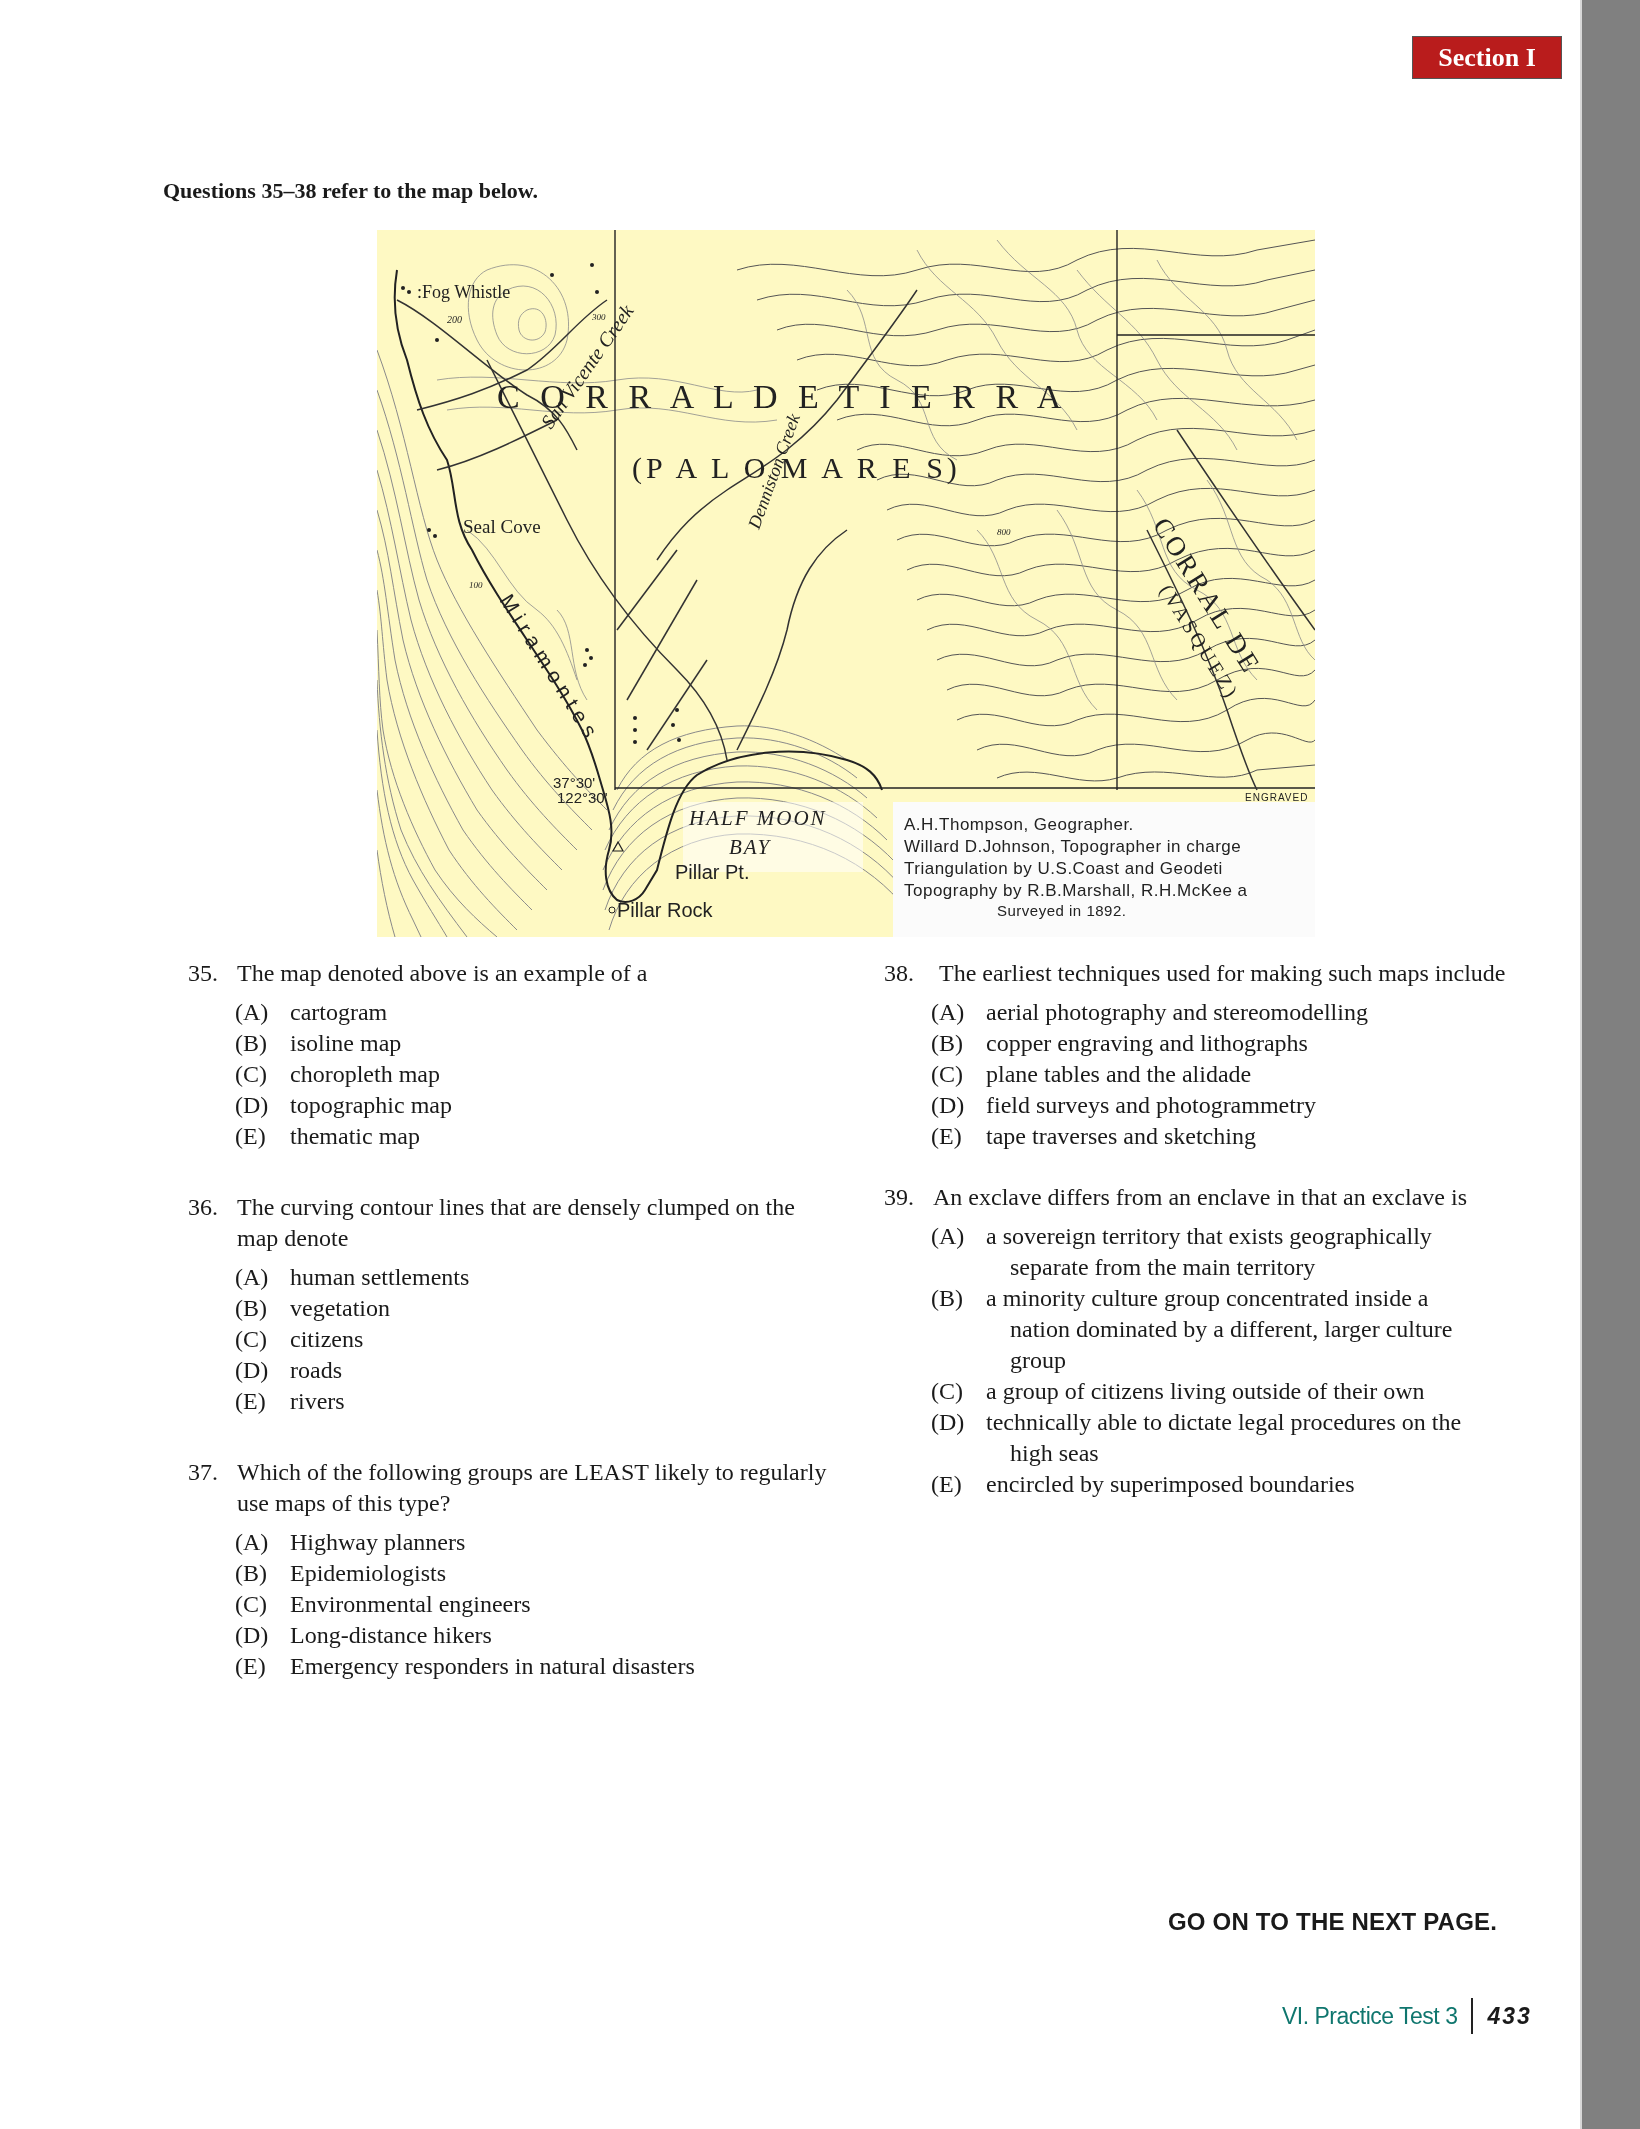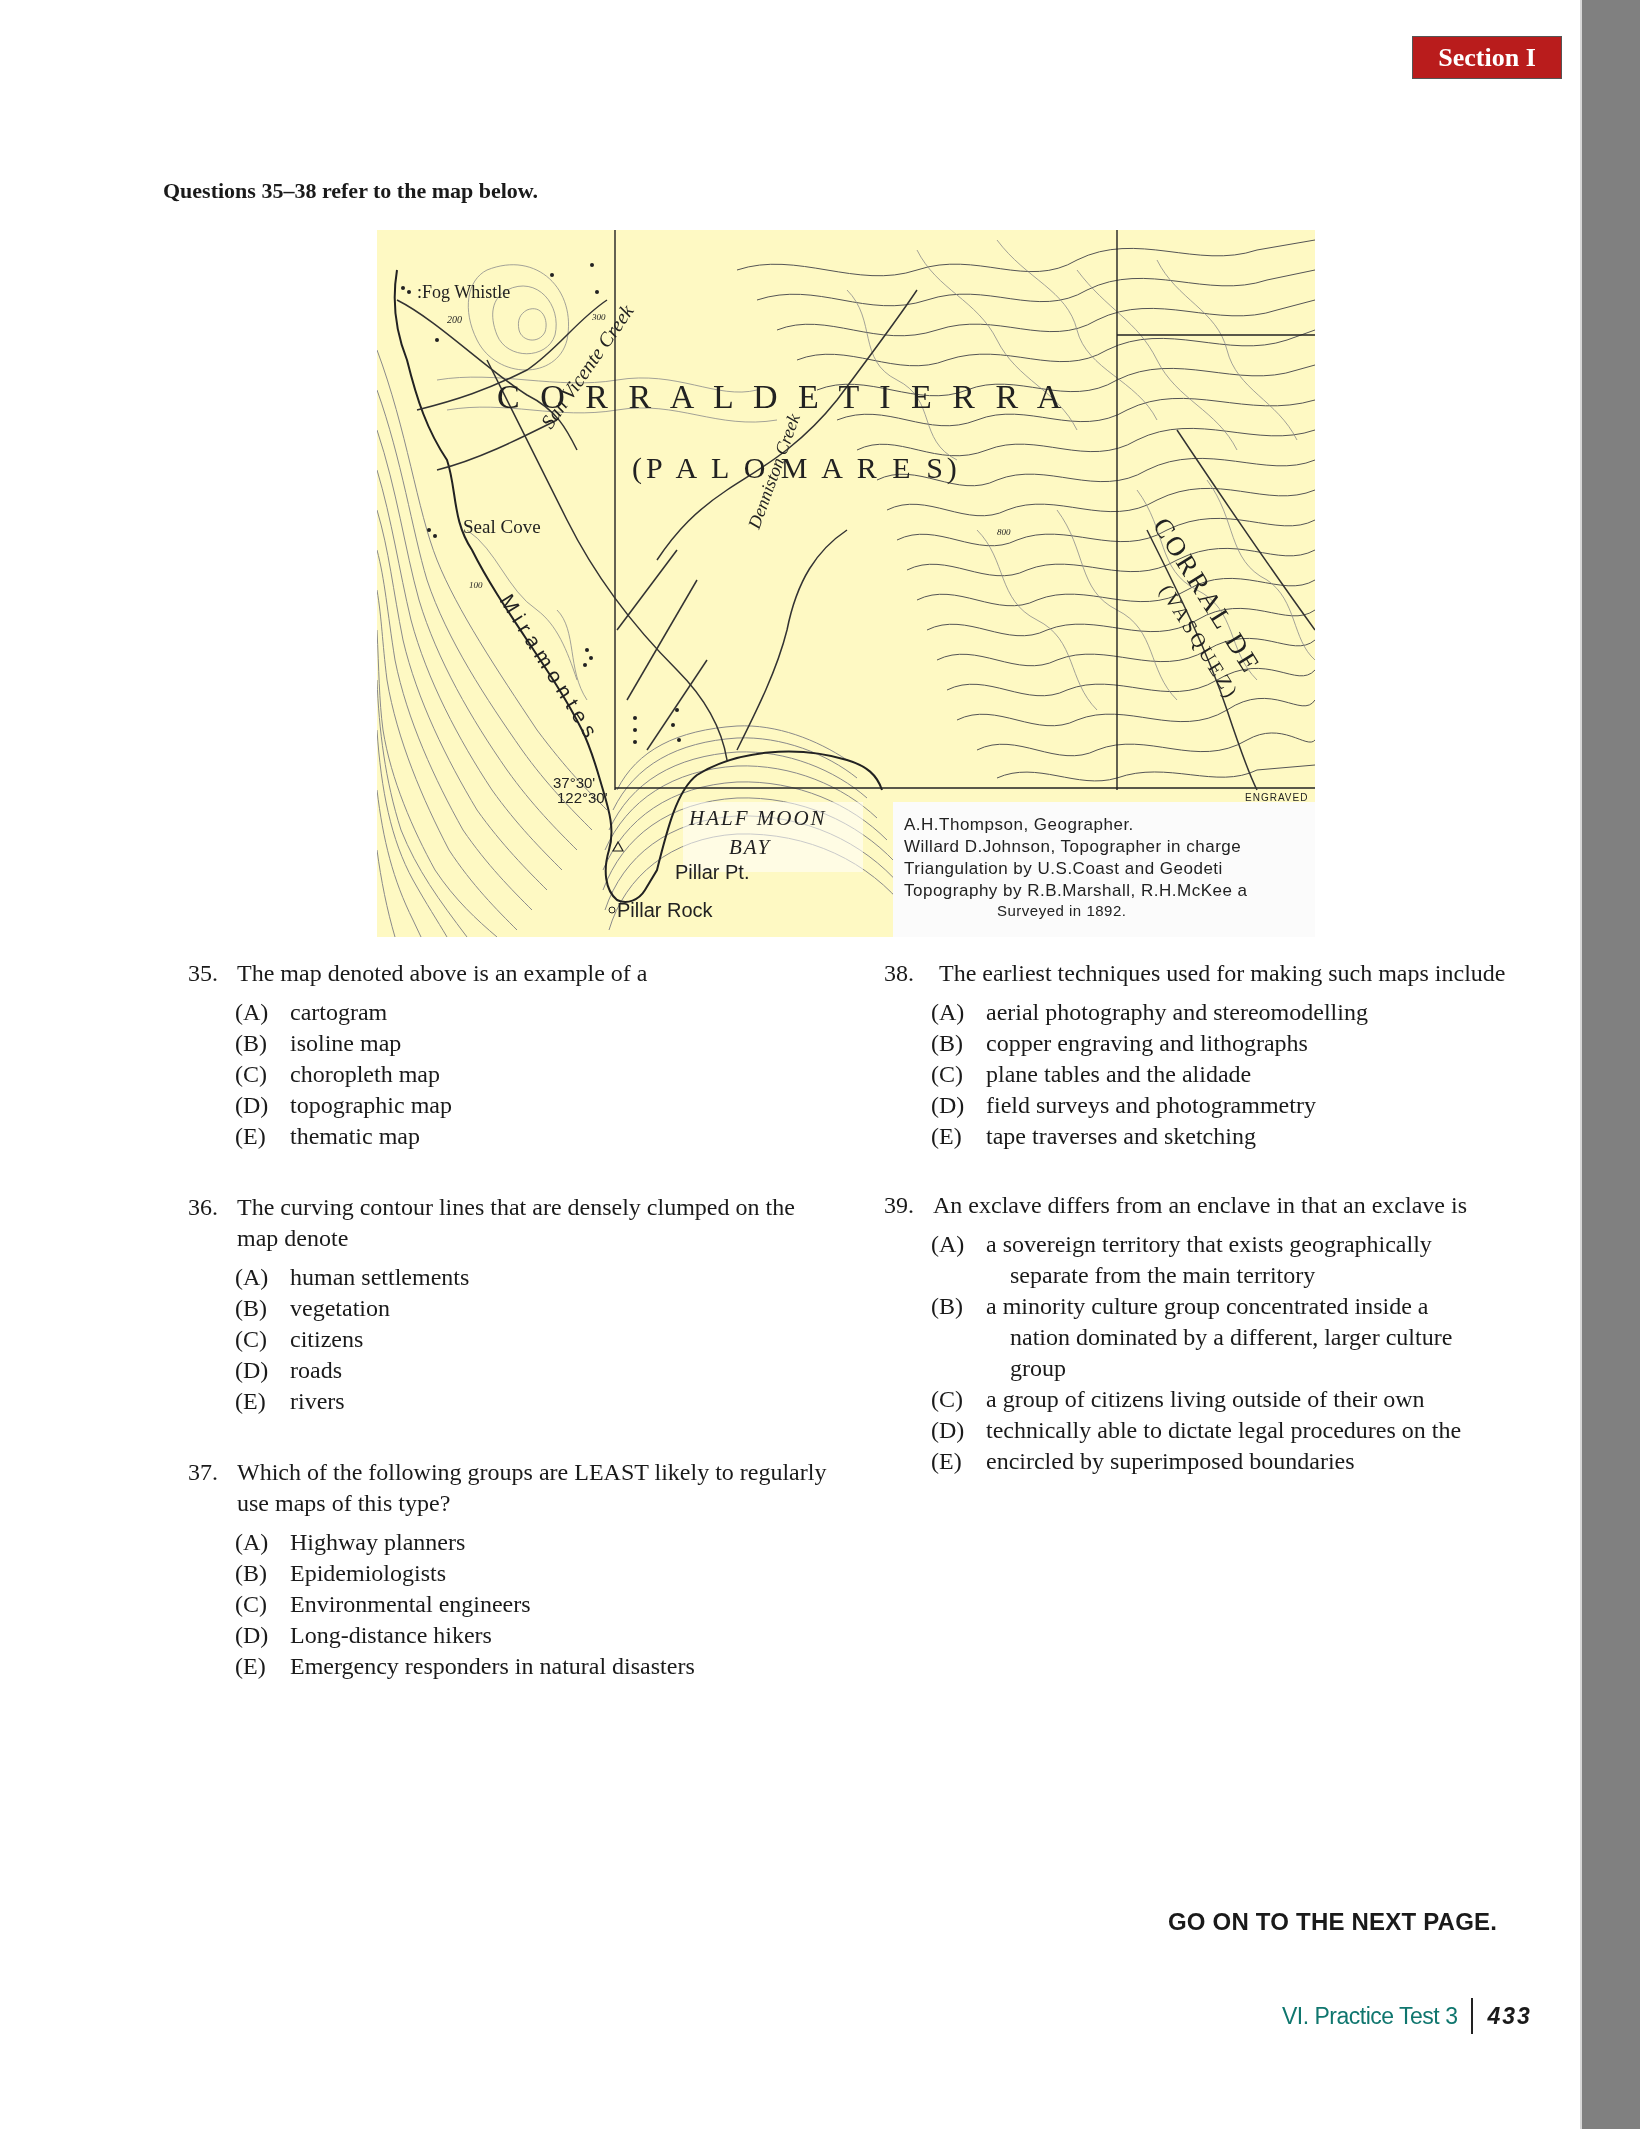--- a/index.html
+++ b/index.html
@@ -331,41 +331,41 @@
           <span class="opt-letter">(D)</span>
           <span class="opt-text">field surveys and photogrammetry</span>
         </div>
       <div class="option">
           <span class="opt-letter">(E)</span>
           <span class="opt-text">tape traverses and sketching</span>
         </div>
     </div>
   </div>
 
-  <div class="question" style="margin-top:38px">
+  <div class="question" style="margin-top:30px">
     <div class="q-stem">
       <span class="q-num">39.</span>
       <span class="q-text">An exclave differs from an enclave in that an exclave is</span>
     </div>
     <div class="options">
       <div class="option">
           <span class="opt-letter">(A)</span>
           <span class="opt-text"><span>a sovereign territory that exists geographically</span><span class="cont">separate from the main territory</span></span>
         </div>
       <div class="option">
           <span class="opt-letter">(B)</span>
           <span class="opt-text"><span>a minority culture group concentrated inside a</span><span class="cont">nation dominated by a different, larger culture</span><span class="cont">group</span></span>
         </div>
       <div class="option">
           <span class="opt-letter">(C)</span>
           <span class="opt-text"><span>a group of citizens living outside of their own</span></span>
         </div>
       <div class="option">
           <span class="opt-letter">(D)</span>
-          <span class="opt-text"><span>technically able to dictate legal procedures on the</span></span>
+          <span class="opt-text"><span>technically able to dictate legal procedures on the</span><span class="cont">high seas</span></span>
         </div>
       <div class="option">
           <span class="opt-letter">(E)</span>
           <span class="opt-text">encircled by superimposed boundaries</span>
         </div>
     </div>
   </div>
 </div>
 
 <div class="next-page">GO ON TO THE NEXT PAGE.</div>

